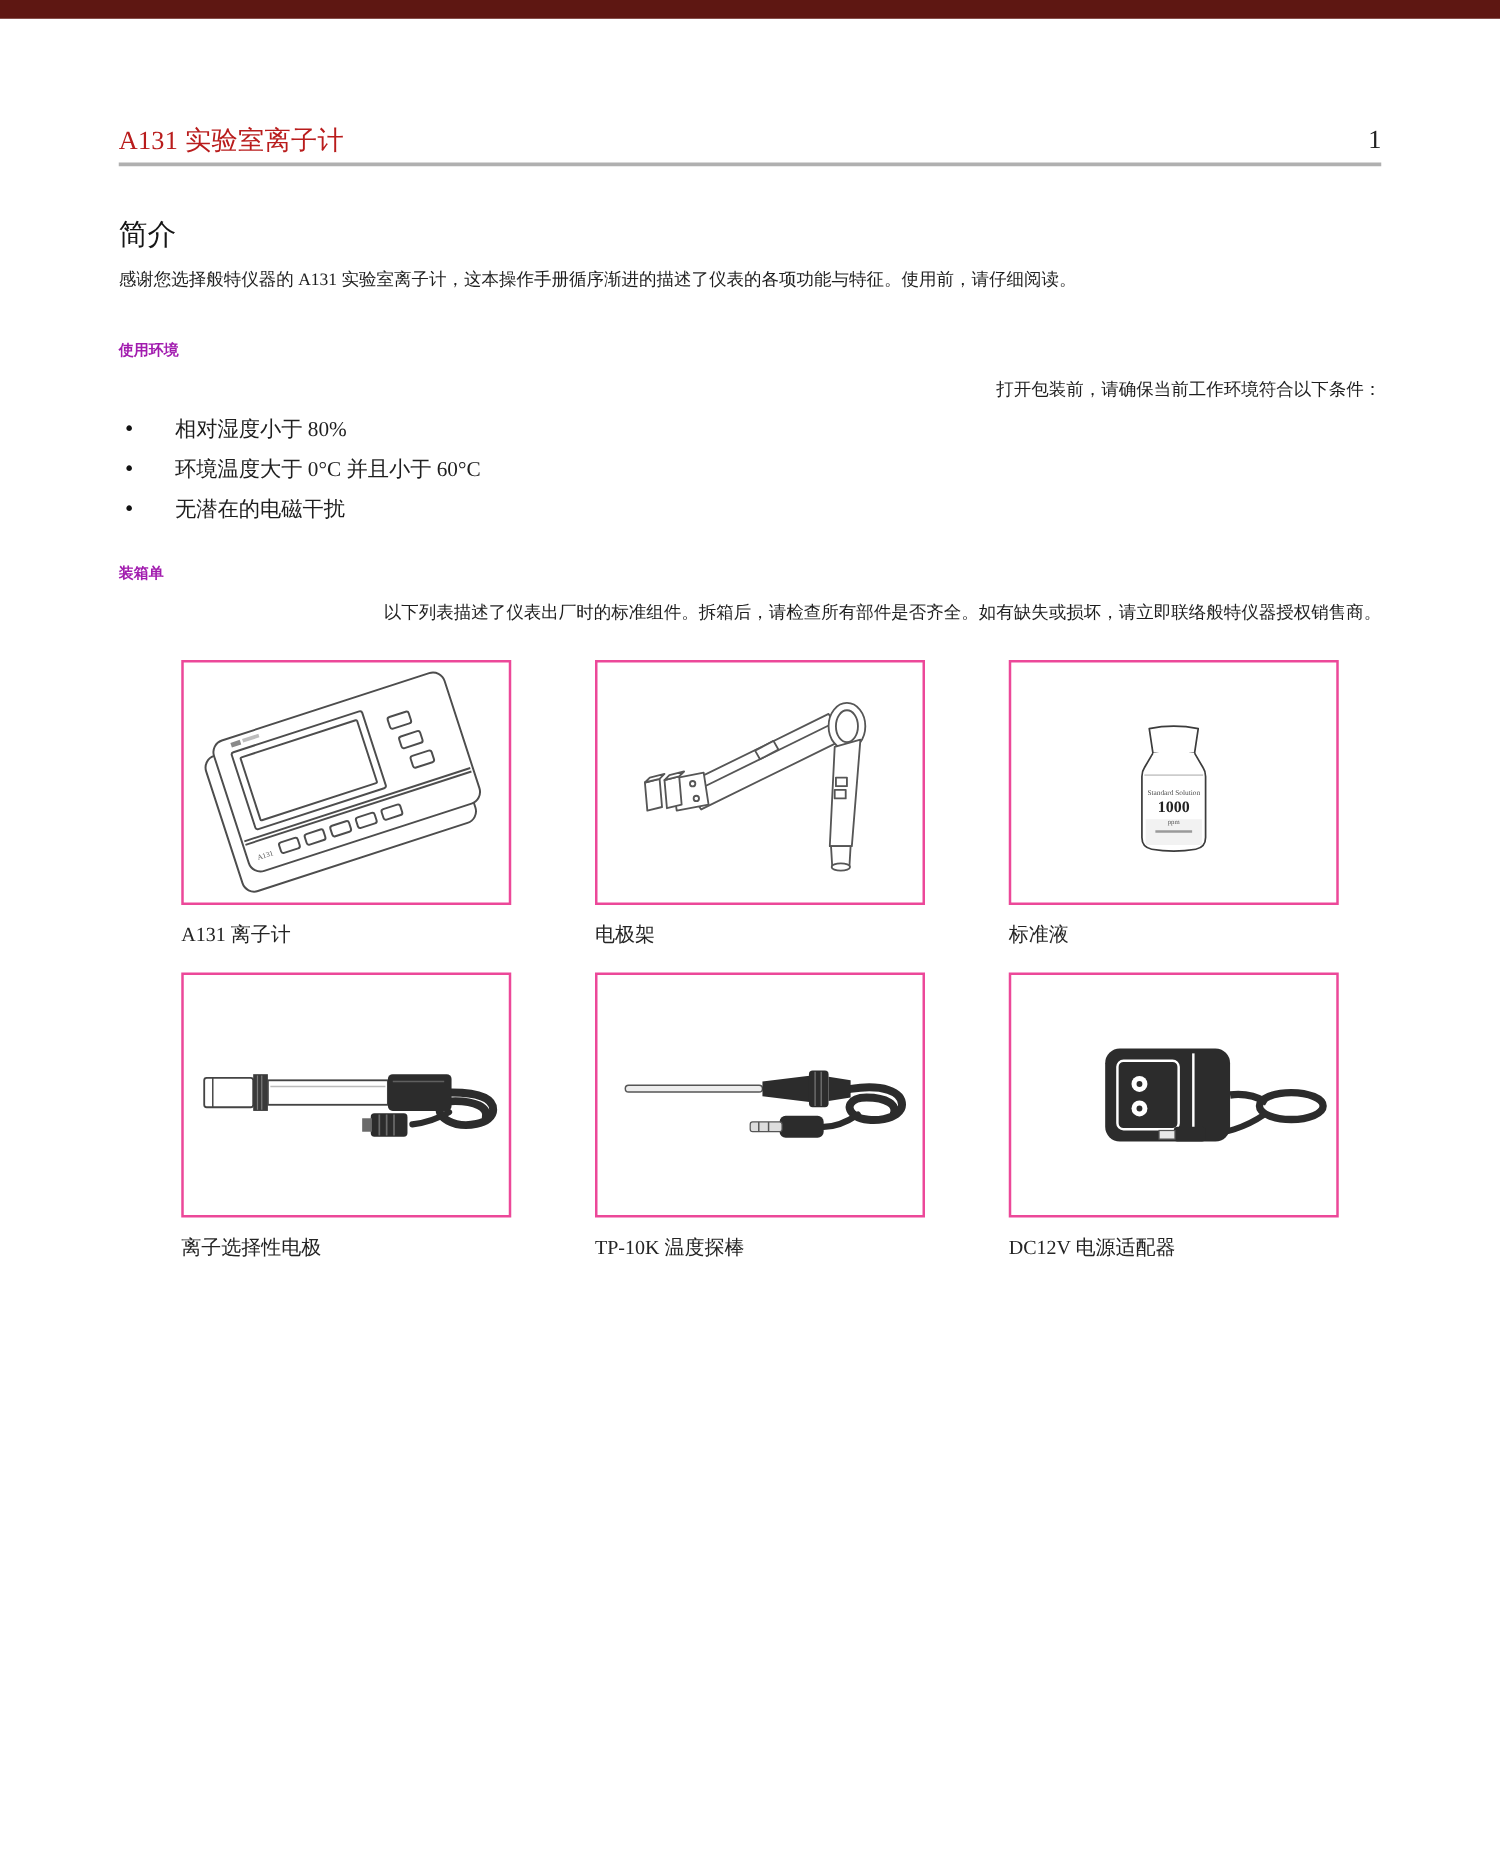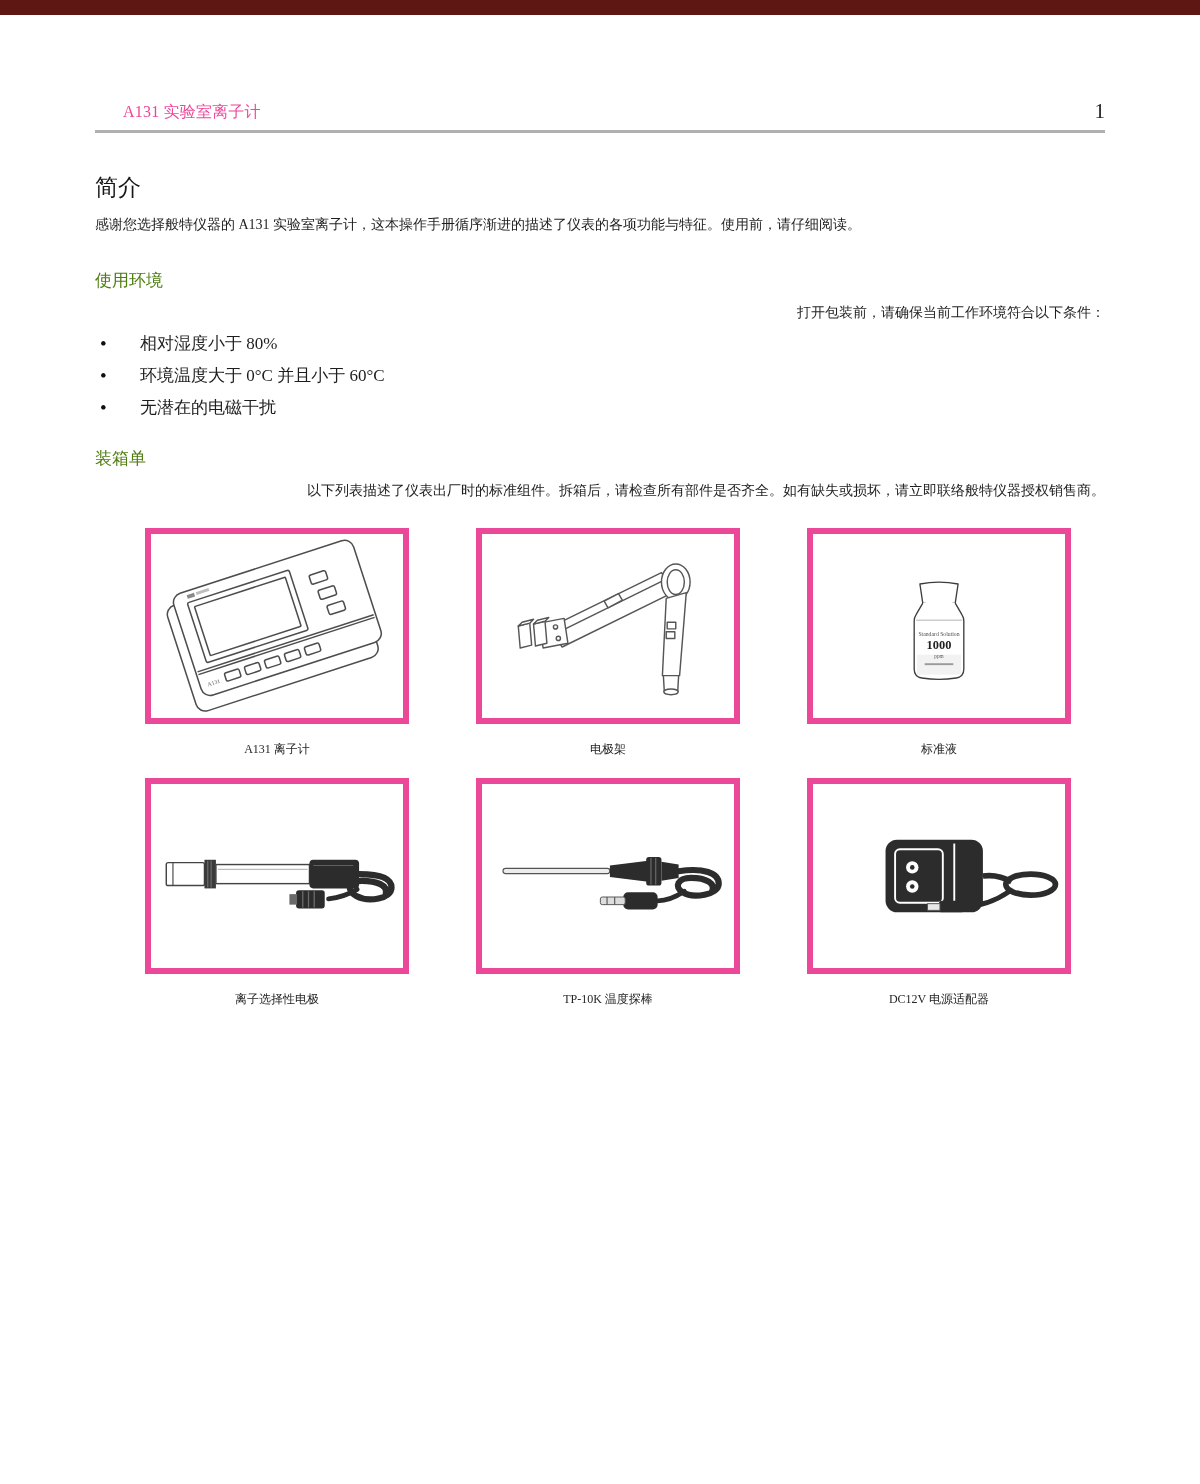--- a/index.html
+++ b/index.html
@@ -12,51 +12,51 @@
   .accent-bar {
     position: absolute; top: 0; left: 0; width: 1200px; height: 15px;
     background: #5e1712;
   }
   .content { padding: 0 95px; }
 
   .doc-header {
     display: flex; justify-content: space-between; align-items: flex-end;
     padding-top: 100px;
   }
-  .doc-title { font-size: 16px; line-height: 20px; color: #ec4899; letter-spacing: 0.2px; margin-left: 28px; }
+  .doc-title { font-size: 21px; line-height: 20px; color: #b91c1c; letter-spacing: 0.2px; }
   .page-number { font-size: 21px; line-height: 22px; color: #222222; }
   .header-rule { border: none; border-bottom: 3px solid #b0b0b0; margin: 8px 0 0 0; }
 
   .h1 { margin: 42px 0 0 0; font-size: 23px; line-height: 25px; font-weight: normal; color: #161616; }
   .para { margin: 13px 0 0 0; font-size: 14px; line-height: 24px; color: #1e1e1e; }
 
-  .h2 { margin: 32px 0 0 0; font-size: 17px; line-height: 23px; font-weight: normal; color: #4d7c0f; }
+  .h2 { margin: 32px 0 0 0; font-size: 12px; line-height: 23px; font-weight: bold; color: #a21caf; }
   .h2.packing { margin-top: 24px; }
   .lead { margin-top: 9px; text-align: right; }
 
   .bullet-list { list-style: none; margin: 2px 0 0 0; padding: 0; }
   .bullet-list li { display: flex; align-items: center; height: 32px; font-size: 17px; }
   .bullet-dot {
     width: 45px; flex: 0 0 45px; padding-left: 5px; box-sizing: border-box;
     font-size: 19px; color: #111111; line-height: 1;
   }
 
   .pack-grid {
     display: grid; grid-template-columns: repeat(3, 264px); column-gap: 67px;
     margin-left: 50px; margin-top: 25px;
   }
   .pack-cell { }
   .pbox {
     width: 264px; height: 196px; box-sizing: border-box;
-    border: 6px solid #ec4899; background: #ffffff;
+    border: 2px solid #ec4899; background: #ffffff;
     display: flex; align-items: center; justify-content: center; overflow: hidden;
   }
   .pcap {
-    margin: 13px 0 17px 0; text-align: center;
-    font-size: 12px; line-height: 24px; color: #242424;
+    margin: 13px 0 17px 0; 
+    font-size: 16px; line-height: 24px; color: #242424;
   }
   svg { display: block; }
 </style>
 </head>
 <body>
 
 <div class="accent-bar" style="background-color: rgb(94, 23, 18);"></div>
 
 <div class="content">
 

